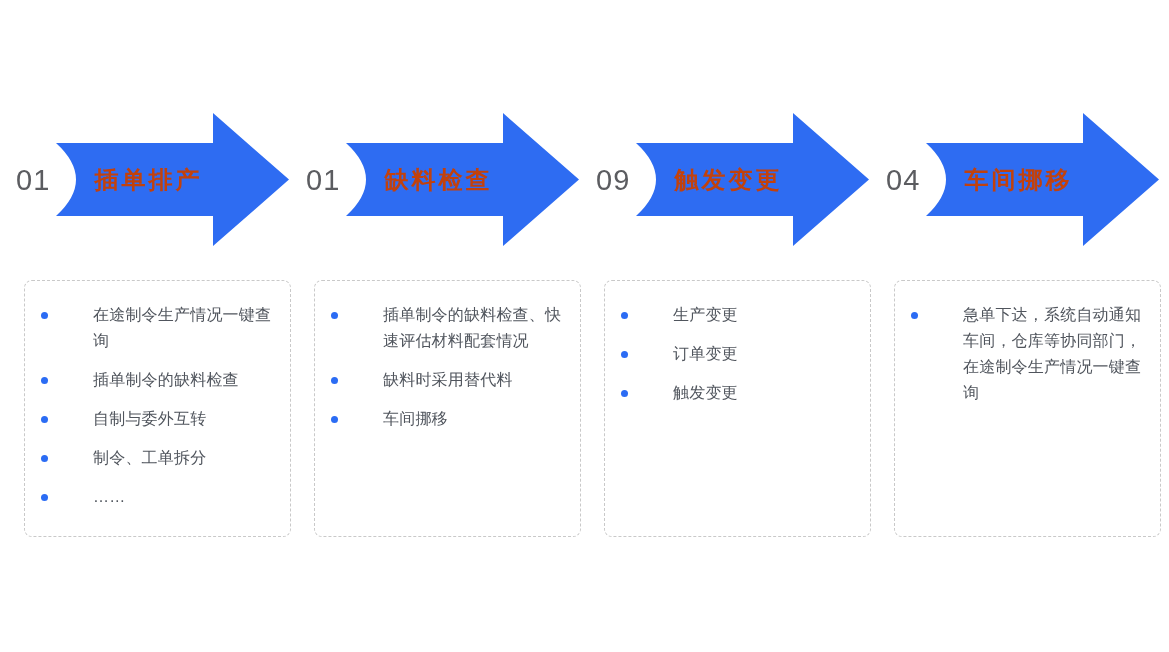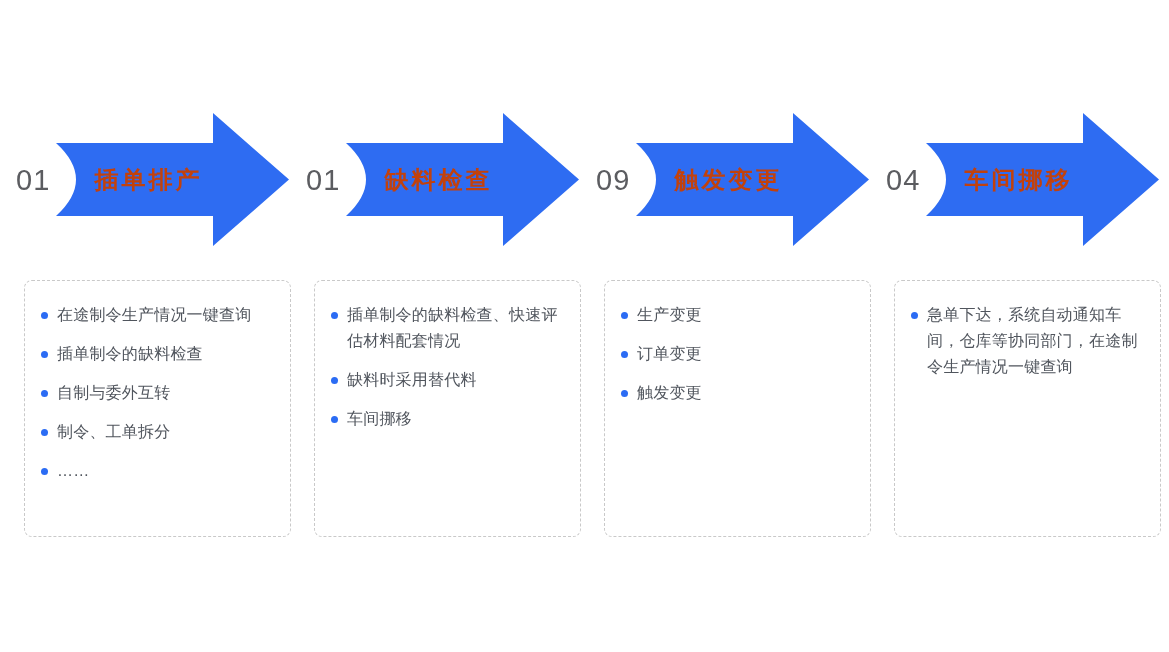--- a/index.html
+++ b/index.html
@@ -58,20 +58,21 @@
     border: 1px dashed #c9c9c9;
     border-radius: 8px;
     padding: 21px 13px 14px 13px;
     overflow: hidden;
   }
   .detail-list { list-style: none; }
   .detail-item {
     display: flex;
     align-items: flex-start;
     margin-bottom: 13px;
+    gap: 36px;
   }
   .bullet {
     flex: 0 0 7px;
     width: 7px; height: 7px;
     border-radius: 50%;
     background: #2b6cf4;
     margin-top: 10px;
     margin-left: 3px;
   }
   .item-text {

